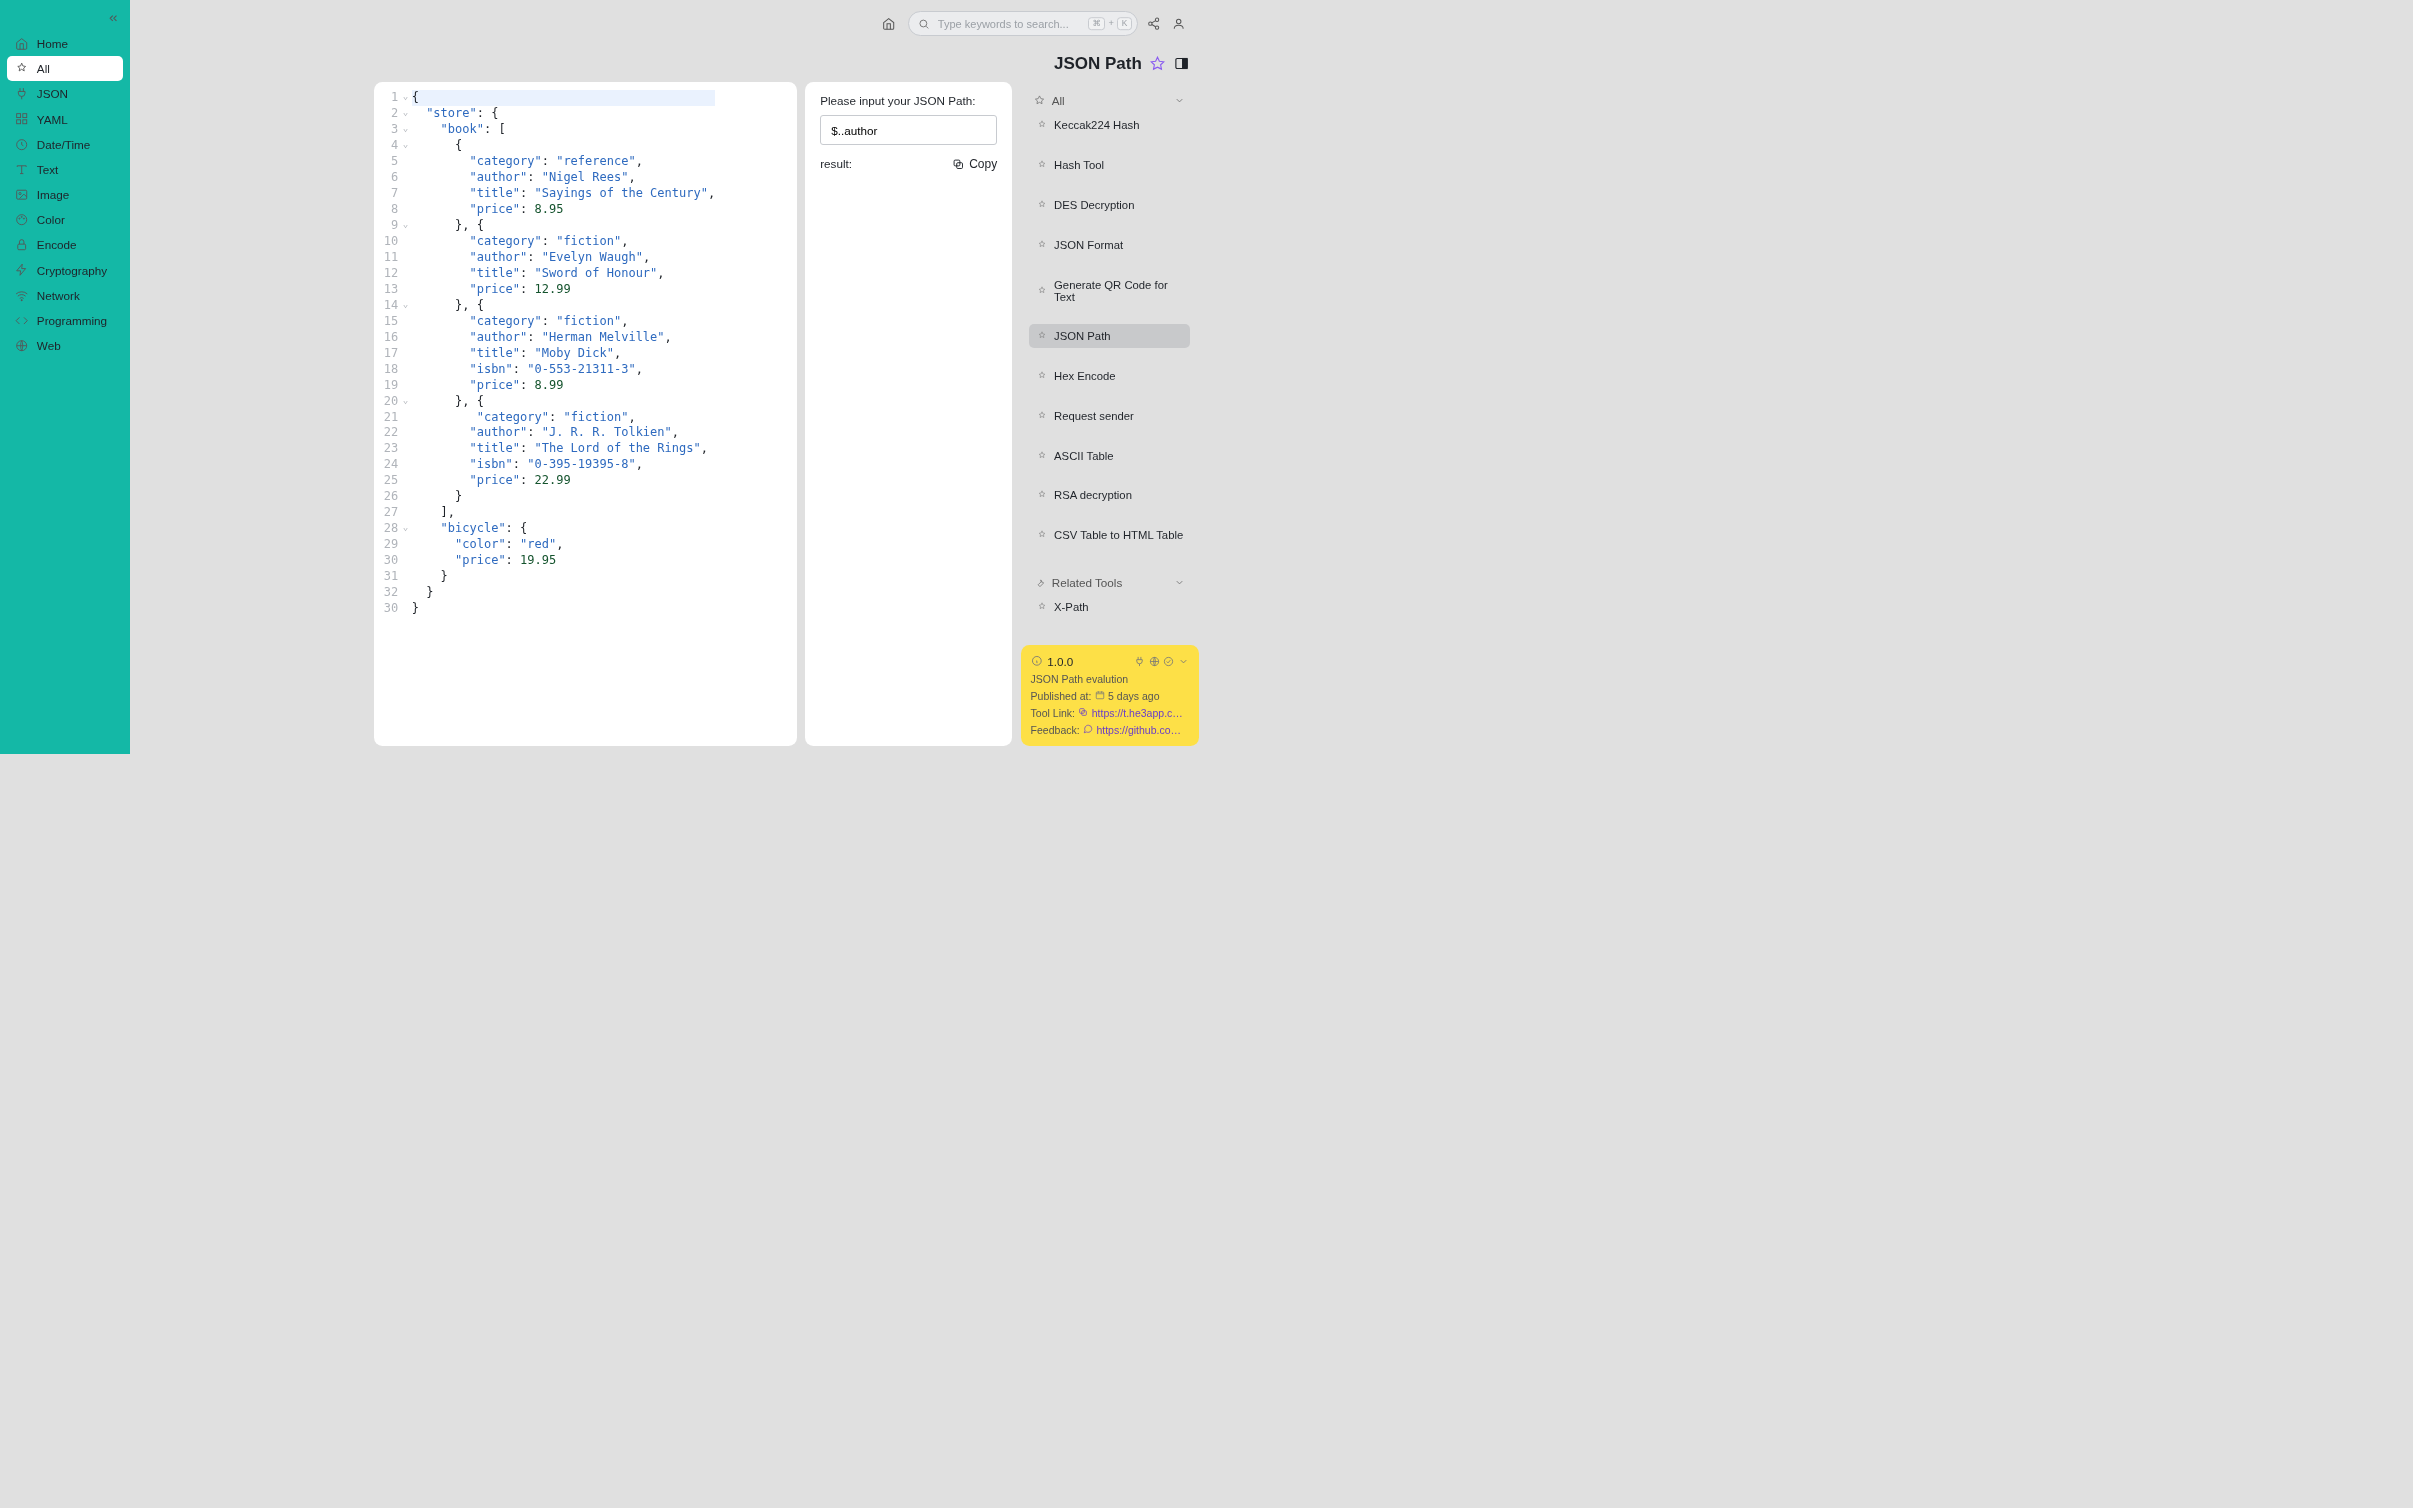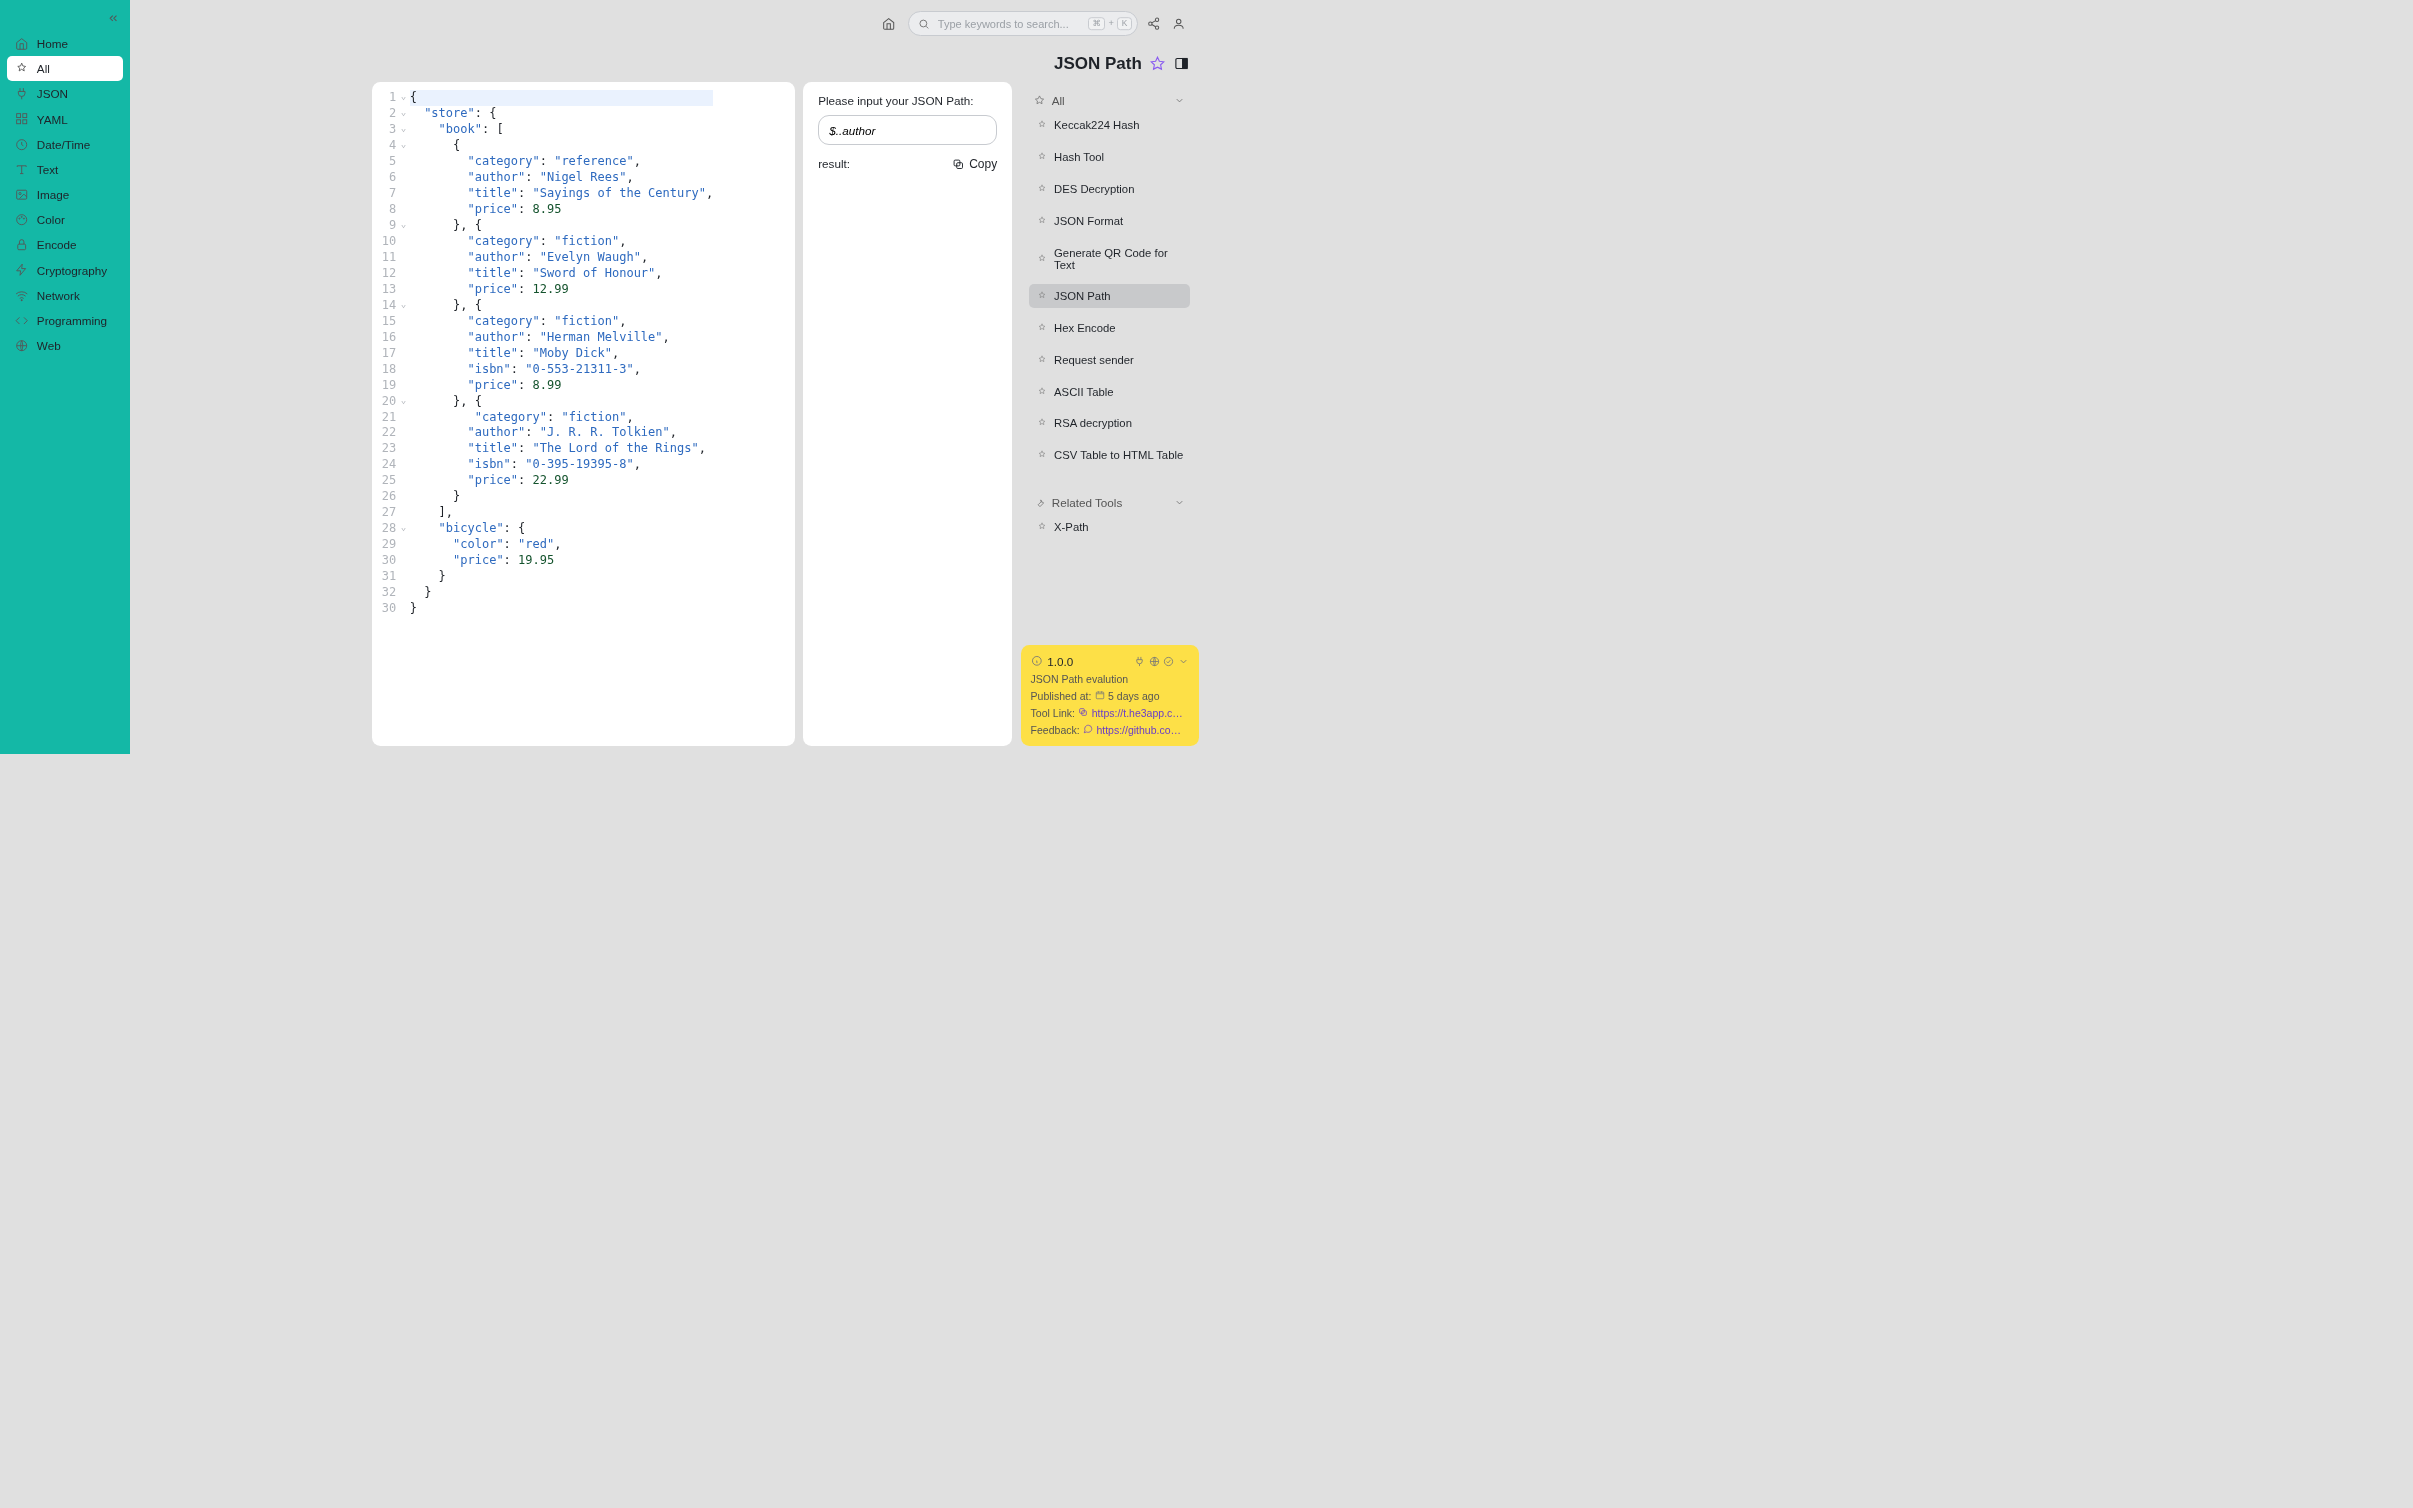--- a/index.html
+++ b/index.html
@@ -197,26 +197,25 @@
   flex: 1;
   padding: 11.7px 15px;
   display: flex;
   flex-direction: column;
   gap: 8.4px;
 }
 .jp-label { font-size: 11.7px; color: #1f2329; }
 .jp-input {
   width: 100%;
   height: 30px;
-  border-radius: 11px;
+  border-radius: 3px;
   border: 0.8px solid #c8cbd0;
   padding: 0 10px;
   font-size: 11.7px;
   outline: none;
-  font-style: italic;
 }
 .result-head {
   display: flex;
   align-items: center;
   justify-content: space-between;
   margin-top: 3.4px;
 }
 .copy-btn {
   display: flex;
   align-items: center;
@@ -249,21 +248,21 @@
   padding: 8.4px;
 }
 .rp-header {
   display: flex;
   align-items: center;
   gap: 6.7px;
   padding: 3.4px 5px 6.7px;
   color: #555;
 }
 .rp-header .chev { margin-left: auto; }
-.rp-list { display: flex; flex-direction: column; gap: 8px; }
+.rp-list { display: flex; flex-direction: column; gap: 16px; }
 .rp-item {
   display: flex;
   align-items: center;
   gap: 6.7px;
   padding: 5.9px 6.7px;
   border-radius: 5px;
   cursor: pointer;
   font-size: 11.3px;
   color: #1f2329;
 }

